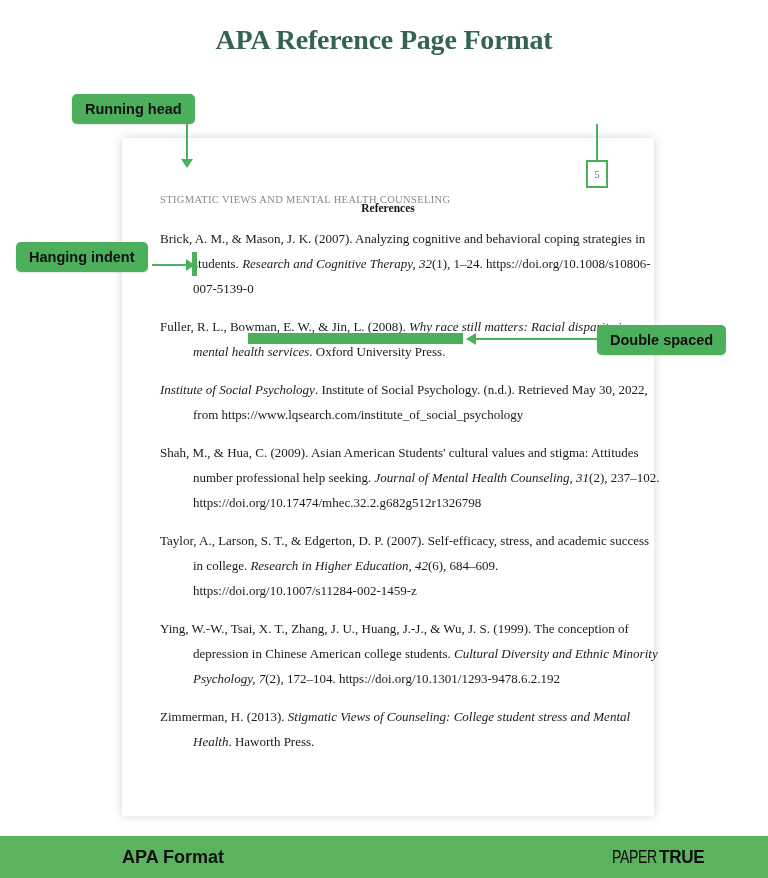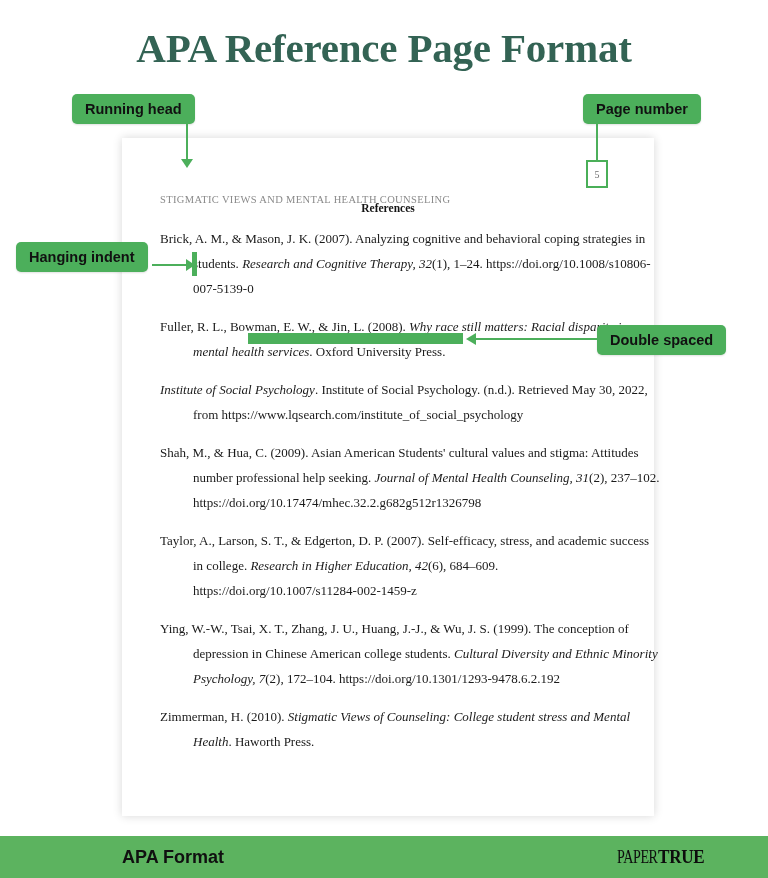--- a/index.html
+++ b/index.html
@@ -21,21 +21,21 @@
 
   
   .page-title {
     position: absolute;
     left: 0;
     top: 24px;
     width: 768px;
     text-align: center;
     font-family: "Liberation Serif", "DejaVu Serif", serif;
     font-weight: bold;
-    font-size: 41px;
+    font-size: 28px;
     letter-spacing: -0.2px;
     color: #336354;
   }
 
   
   .doc-page {
     position: absolute;
     left: 122px;
     top: 138px;
     width: 532px;
@@ -206,21 +206,21 @@
     font-family: "Liberation Sans", sans-serif;
     font-weight: bold;
     font-size: 18px;
     color: #101010;
   }
   .footer-logo {
     position: absolute;
     right: 58px;
     display: flex;
     align-items: baseline;
-    font-family: Liberation Serif, serif;
+    font-family: Liberation Sans, sans-serif;
     color: #0d0d0d;
   }
   .footer-logo .lg-paper {
     font-size: 19px;
     font-weight: normal;
     letter-spacing: -0.5px;
     transform: scaleX(0.74);
     transform-origin: left center;
   }
   .footer-logo .lg-true {
@@ -273,37 +273,34 @@
             <div class="ref-line"><span>Taylor, A., Larson, S. T., &amp; Edgerton, D. P. (2007). Self-efficacy, stress, and academic success</span></div>
             <div class="ref-line indent"><span>in college. </span><i>Research in Higher Education, 42</i><span>(6), 684–609.</span></div>
             <div class="ref-line indent"><span>https://doi.org/10.1007/s11284-002-1459-z</span></div>
           </div>
           <div class="ref-entry">
             <div class="ref-line"><span>Ying, W.-W., Tsai, X. T., Zhang, J. U., Huang, J.-J., &amp; Wu, J. S. (1999). The conception of</span></div>
             <div class="ref-line indent"><span>depression in Chinese American college students. </span><i>Cultural Diversity and Ethnic Minority</i></div>
             <div class="ref-line indent"><i>Psychology, 7</i><span>(2), 172–104. https://doi.org/10.1301/1293-9478.6.2.192</span></div>
           </div>
           <div class="ref-entry">
-            <div class="ref-line"><span>Zimmerman, H. (2010). </span><i>Stigmatic Views of Counseling: College student stress and Mental</i></div>
+            <div class="ref-line"><span>Zimmerman, H. (2013). </span><i>Stigmatic Views of Counseling: College student stress and Mental</i></div>
             <div class="ref-line indent"><i>Health</i><span>. Haworth Press.</span></div>
           </div>
         </div>
 
     </div>
   </div>
 
   <div class="callout" id="callout-running-head">
     <span>Running head</span>
   </div>
   <div class="conn" id="conn-rh-line"></div>
   <div id="conn-rh-arrow"></div>
 
-  <div class="callout" id="callout-page-number">
-    <span>Page number</span>
-  </div>
   <div class="conn" id="conn-pn-line"></div>
 
   <div class="callout" id="callout-hanging">
     <span>Hanging indent</span>
   </div>
   <div class="conn" id="conn-hi-line"></div>
   <div id="conn-hi-arrow"></div>
   <div id="marker-hanging"></div>
 
   <div class="callout" id="callout-double">

